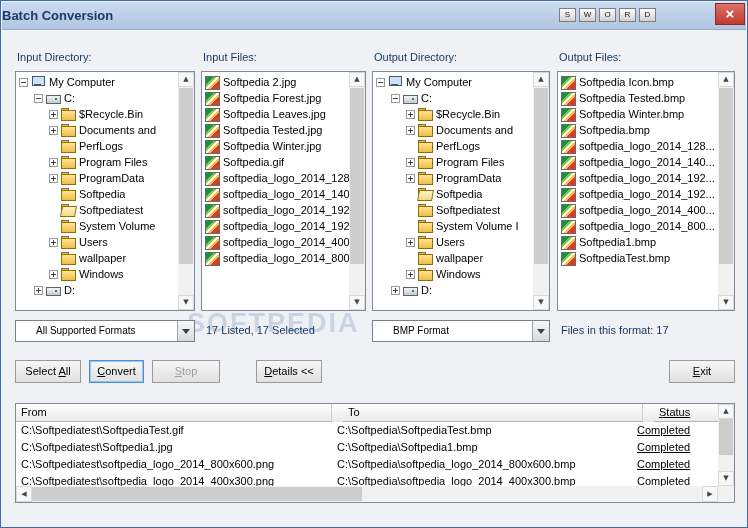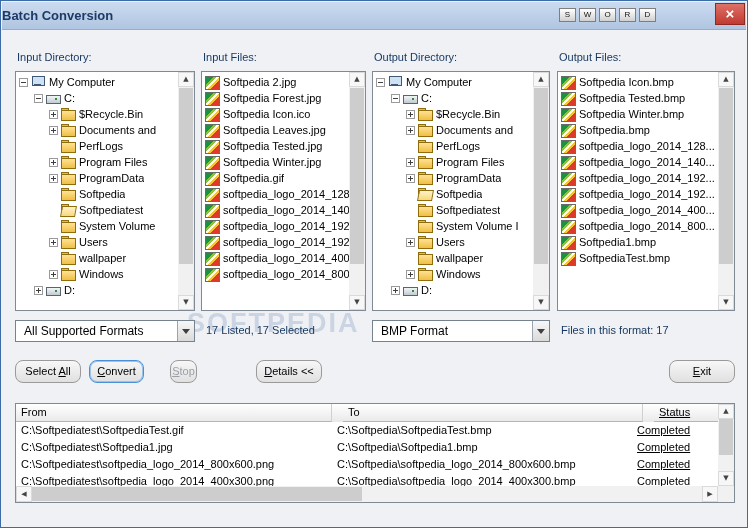--- a/index.html
+++ b/index.html
@@ -67,30 +67,30 @@
   .hs-btn{position:absolute;top:0;width:16px;height:16px;background:#f7f7f7;border:1px solid #dadada;}
   .hs-btn::before{font-family:"DejaVu Sans",sans-serif;font-size:7px;line-height:14px;display:block;text-align:center;color:#444;}
   .hs-btn.left{left:0;}  .hs-btn.left::before{content:"◀";}
   .hs-btn.right{right:0;} .hs-btn.right::before{content:"▶";}
   .hs-thumb{position:absolute;top:1px;height:14px;background:#cdcdcd;left:16px;width:330px;}
   .sb-corner{position:absolute;right:0;bottom:0;width:16px;height:16px;background:#f1f1f1;}
 
   
   .combo{position:absolute;top:319px;height:22px;background:#fff;border:1px solid #75828f;
     display:flex;align-items:stretch;z-index:2;}
-  .combo-value{flex:1;font-size:12px;line-height:20px;padding-left:8px;overflow:hidden;white-space:nowrap;color:#000;}
+  .combo-value{flex:1;font-size:10px;line-height:20px;padding-left:20px;overflow:hidden;white-space:nowrap;color:#000;}
   .combo-btn{width:17px;border-left:1px solid #9aa4ae;background:linear-gradient(#f7f7f7,#dadada);position:relative;}
   .combo-btn::after{content:"";position:absolute;left:4px;top:8px;width:0;height:0;
     border:4px solid transparent;border-top:5px solid #404040;}
   .inline-text{position:absolute;top:323px;font-size:11px;color:#14365e;z-index:2;}
   .watermark{position:absolute;left:186px;top:307px;font-size:27px;font-weight:bold;letter-spacing:2px;
     color:#c3cedf;opacity:.8;z-index:1;}
 
   
-  .btn{position:absolute;top:359px;height:23px;border:1px solid #9a9a9a;border-radius:8px;
+  .btn{position:absolute;top:359px;height:23px;border:1px solid #9a9a9a;border-radius:0;
     background:linear-gradient(#f7f7f7,#e0e0e0);font-size:11px;color:#000;text-align:center;line-height:21px;cursor:default;}
   .btn .accel{text-decoration:underline;}
   .btn.focused{border-color:#4a90d9;box-shadow:inset 0 0 0 1px #9cc3e8;}
   .btn.disabled{color:#9aa0a6;}
 
   
   .results{position:absolute;left:14px;top:402px;width:720px;height:100px;background:#fff;border:1px solid #7f8a95;}
   .rheader{position:absolute;left:0;top:0;right:16px;height:18px;display:flex;
     background:linear-gradient(#ffffff,#e9e9e9);gap:11px;}
   .hcell{font-size:11px;line-height:17px;padding-left:5px;border-right:1px solid #cfcfcf;
@@ -212,24 +212,20 @@
         <div class="frow">
           <span class="icon image-file"></span>
           <span class="tlabel">Softpedia 2.jpg</span>
         </div>
         <div class="frow">
           <span class="icon image-file"></span>
           <span class="tlabel">Softpedia Forest.jpg</span>
         </div>
         <div class="frow">
           <span class="icon image-file"></span>
-          <span class="tlabel">Softpedia Icon.ico</span>
-        </div>
-        <div class="frow">
-          <span class="icon image-file"></span>
           <span class="tlabel">Softpedia Leaves.jpg</span>
         </div>
         <div class="frow">
           <span class="icon image-file"></span>
           <span class="tlabel">Softpedia Tested.jpg</span>
         </div>
         <div class="frow">
           <span class="icon image-file"></span>
           <span class="tlabel">Softpedia Winter.jpg</span>
         </div>
@@ -416,21 +412,21 @@
   <span class="inline-text" style="left:205px">17 Listed, 17 Selected</span>
 
   <div class="combo" style="left:371px;width:178px">
     <span class="combo-value">BMP Format</span>
     <span class="combo-btn"></span>
   </div>
   <span class="inline-text" style="left:560px">Files in this format: 17</span>
 
   <div class="btn" style="left:14px;width:66px"><span>Select </span><span class="accel">A</span><span>ll</span></div>
   <div class="btn focused" style="left:88px;width:55px"><span></span><span class="accel">C</span><span>onvert</span></div>
-  <div class="btn disabled" style="left:169px;width:27px"><span></span><span class="accel">S</span><span>top</span></div>
+  <div class="btn disabled" style="left:151px;width:68px"><span></span><span class="accel">S</span><span>top</span></div>
   <div class="btn" style="left:255px;width:66px"><span></span><span class="accel">D</span><span>etails &lt;&lt;</span></div>
   <div class="btn" style="left:668px;width:66px"><span></span><span class="accel">E</span><span>xit</span></div>
 
   <div class="results">
     <div class="rheader">
       <div class="hcell c-from">From</div>
       <div class="hcell c-to">To</div>
       <div class="hcell c-status">Status</div>
     </div>
     <div class="rrows">

